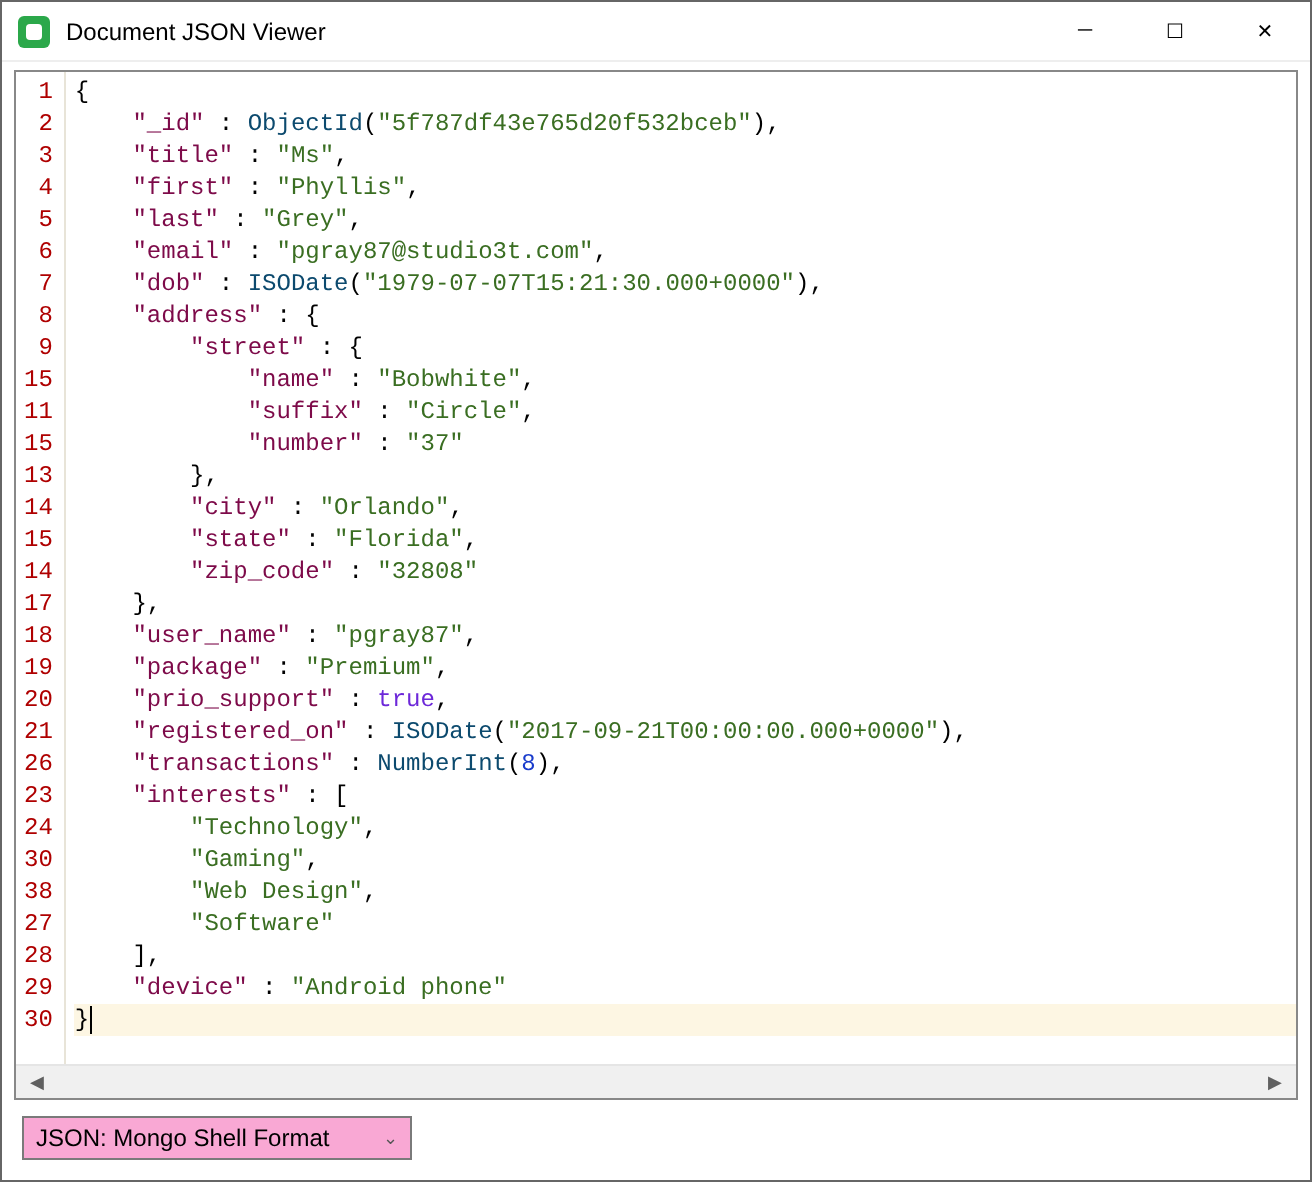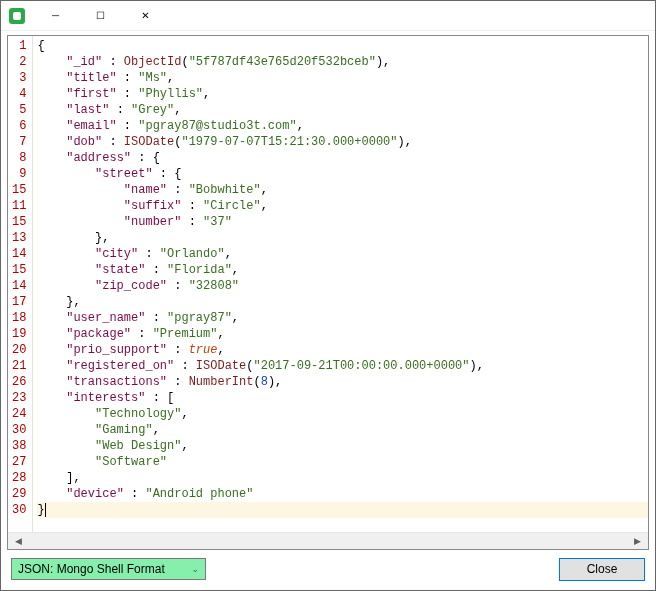--- a/index.html
+++ b/index.html
@@ -73,22 +73,22 @@
   flex: 1;
   padding: 2px 0 2px 4px;
   white-space: pre;
   overflow: hidden;
 }
 .code .line { height: 16px; }
 .hl-line { background: #fdf6e3; display: block; width: 100%; }
 .p { color: #000; }        
 .k { color: #7d0a49; }     
 .s { color: #3a6e22; }     
-.fn { color: #7f1d1d; }       
-.kw { color: #c2410c; font-style: italic; }    
+.fn { color: #0c4a6e; }       
+.kw { color: #6d28d9; }    
 .num { color: #1a3ccc; }
 .hscroll {
   height: 17px;
   border-top: 1px solid #e5e5e5;
   background: #f0f0f0;
   display: flex;
   align-items: center;
   justify-content: space-between;
   padding: 0 2px;
 }
@@ -102,21 +102,21 @@
   height: 38px;
   display: flex;
   align-items: center;
   padding: 0 10px;
   gap: 8px;
 }
 .format-select {
   width: 195px;
   height: 22px;
   border: 1px solid #7a7a7a;
-  background: #86efac;
+  background: #f9a8d4;
   display: flex;
   align-items: center;
   padding: 0 6px;
   justify-content: space-between;
 }
 .chev { font-size: 9px; color: #555; }
 .spacer { flex: 1; }
 .close-btn {
   width: 86px; height: 23px;
   border: 1px solid #0078d7;
@@ -129,20 +129,21 @@
   height: 14px;
   background: #000;
   vertical-align: middle;
 }
 </style>
 </head>
 <body>
 
 <div class="titlebar">
   <div class="app-icon"></div>
+  <div class="title-text">Document JSON Viewer</div>
   <div class="win-controls">
     <div class="win-btn">─</div>
     <div class="win-btn">☐</div>
     <div class="win-btn">✕</div>
   </div>
 </div>
 
 <div class="editor-wrap">
   <div class="editor-body">
     <div class="gutter" id="gutter">
@@ -184,16 +185,13 @@
     <div class="arrow">▶</div>
   </div>
 </div>
 
 <div class="footer">
   <div class="format-select">
     <span>JSON: Mongo Shell Format</span>
     <span class="chev">⌄</span>
   </div>
   <div class="spacer"></div>
-  <div class="close-btn">
-    <span>Close</span>
-  </div>
 </div>
 
 </body></html>

